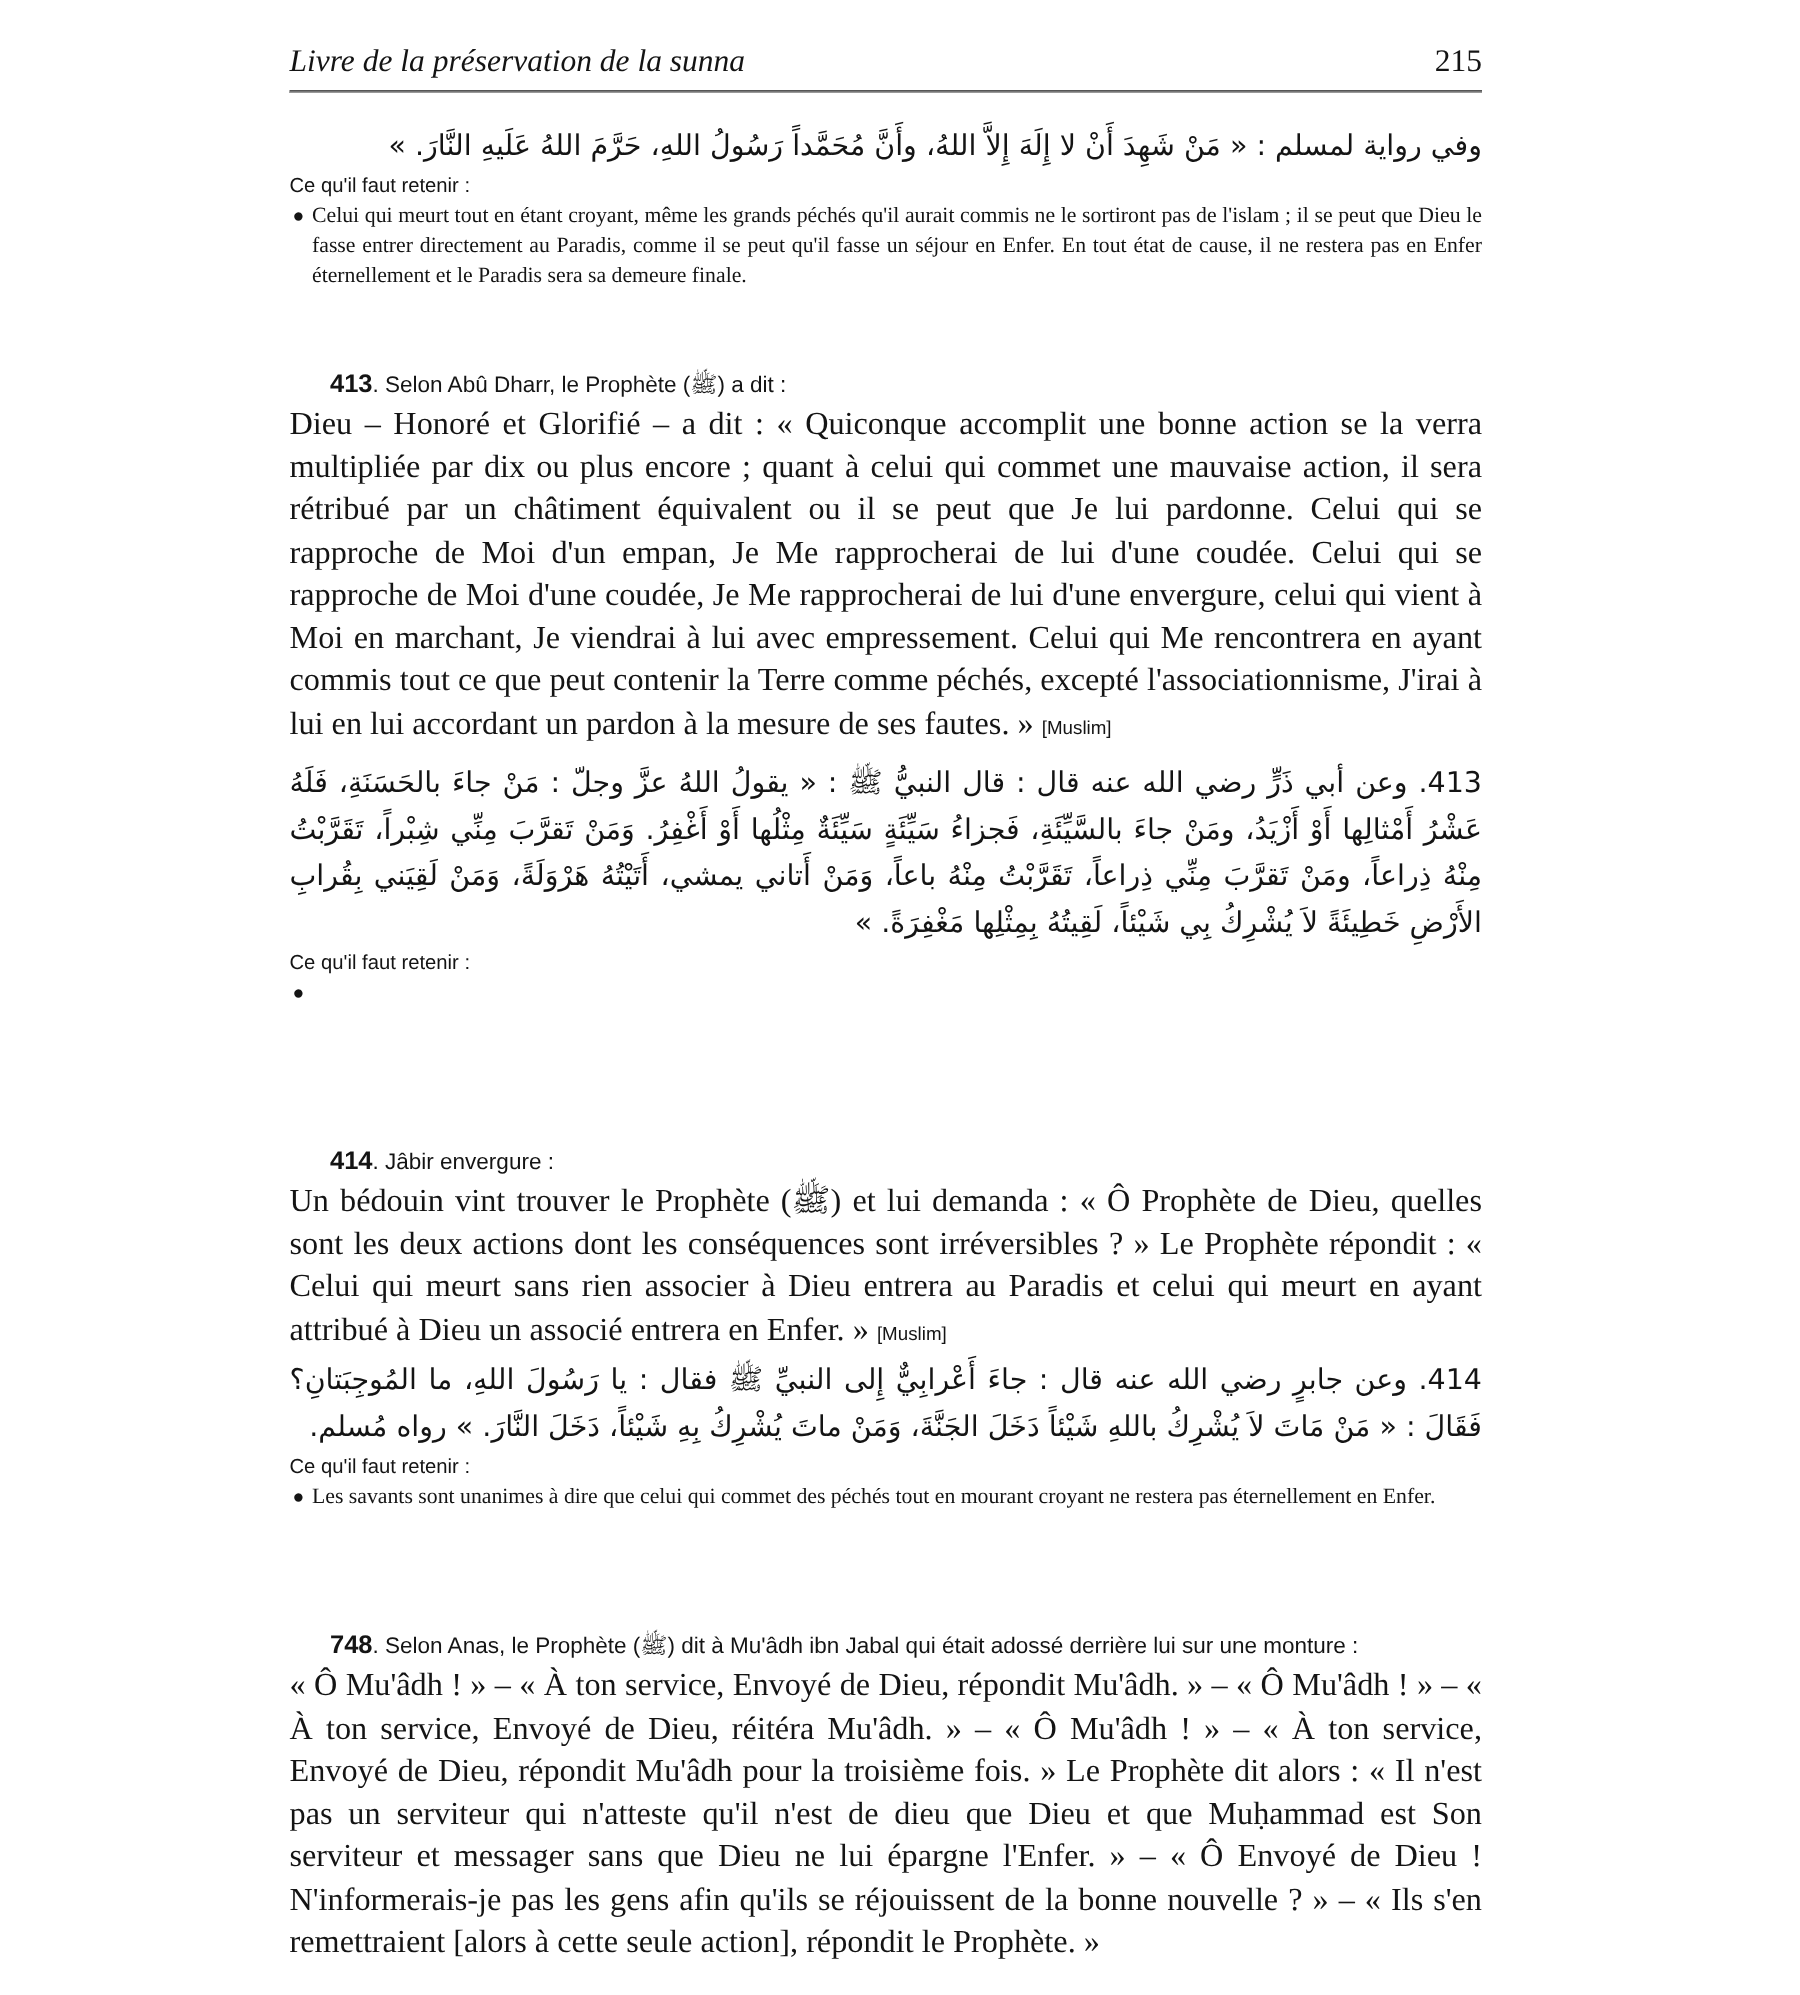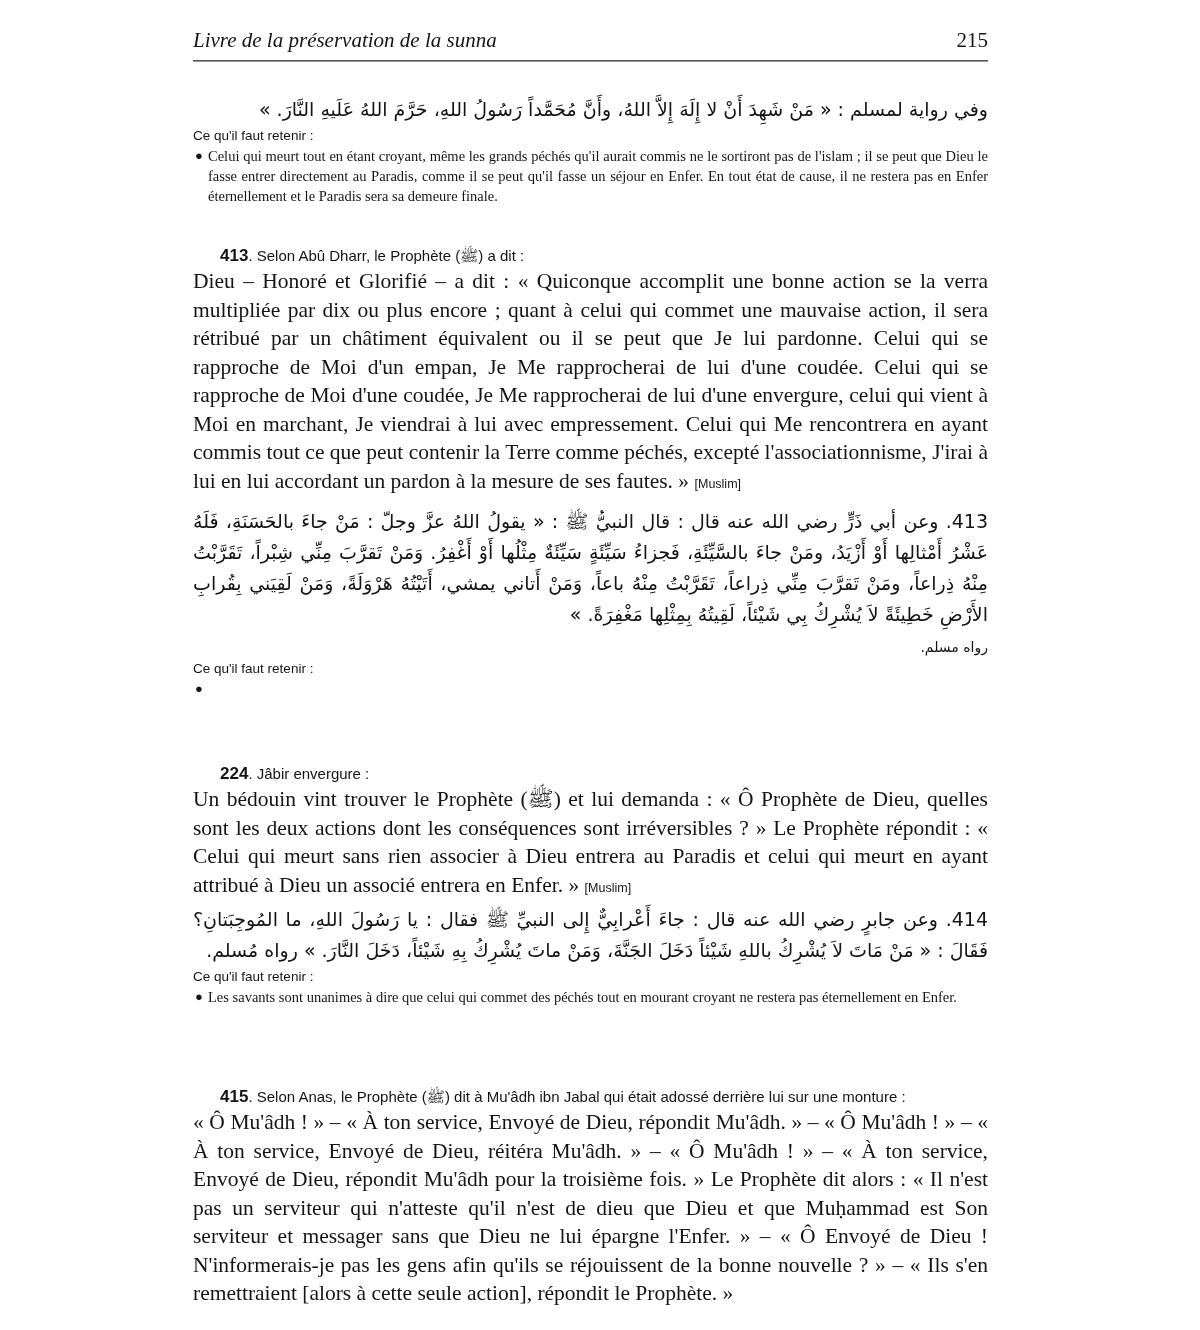--- a/index.html
+++ b/index.html
@@ -32,67 +32,66 @@
 <body>
 
 <div class="page">
 
   <div class="running-head serif">
     <span class="title">Livre de la préservation de la sunna</span>
     <span class="pageno">215</span>
   </div>
   <div class="head-rule"></div>
 
-  <div class="sec" style="top:66px;">
+  <div class="sec" style="top:54px;">
     <div class="arabic right">وفي رواية لمسلم : « مَنْ شَهِدَ أَنْ لا إِلَهَ إِلاَّ اللهُ، وأَنَّ مُحَمَّداً رَسُولُ اللهِ، حَرَّمَ اللهُ عَلَيهِ النَّارَ. »</div>
     <div class="retain-label sans">Ce qu'il faut retenir :</div>
     <ul class="retain-list serif">
       <li class="retain-item">
         <span class="bullet">●</span>
         <span>Celui qui meurt tout en étant croyant, même les grands péchés qu'il aurait commis ne le sortiront pas de l'islam ; il se peut que Dieu le fasse entrer directement au Paradis, comme il se peut qu'il fasse un séjour en Enfer. En tout état de cause, il ne restera pas en Enfer éternellement et le Paradis sera sa demeure finale.</span>
       </li>
     </ul>
   </div>
 
   <div class="sec" style="top:217px;">
     <div class="hadith-head sans">
       <span class="num">413</span><span>. Selon Abû Dharr, le Prophète (ﷺ) a dit :</span>
     </div>
     <div class="body-text serif">
       <span>Dieu – Honoré et Glorifié – a dit : « Quiconque accomplit une bonne action se la verra multipliée par dix ou plus encore ; quant à celui qui commet une mauvaise action, il sera rétribué par un châtiment équivalent ou il se peut que Je lui pardonne. Celui qui se rapproche de Moi d'un empan, Je Me rapprocherai de lui d'une coudée. Celui qui se rapproche de Moi d'une coudée, Je Me rapprocherai de lui d'une envergure, celui qui vient à Moi en marchant, Je viendrai à lui avec empressement. Celui qui Me rencontrera en ayant commis tout ce que peut contenir la Terre comme péchés, excepté l'associationnisme, J'irai à lui en lui accordant un pardon à la mesure de ses fautes. »</span>
       <span class="ref">[Muslim]</span>
     </div>
     <div class="arabic" style="margin-top:8px;">413. وعن أبي ذَرٍّ رضي الله عنه قال : قال النبيُّ ﷺ : « يقولُ اللهُ عزَّ وجلّ : مَنْ جاءَ بالحَسَنَةِ، فَلَهُ عَشْرُ أَمْثالِها أَوْ أَزْيَدُ، ومَنْ جاءَ بالسَّيِّئَةِ، فَجزاءُ سَيِّئَةٍ سَيِّئَةٌ مِثْلُها أَوْ أَغْفِرُ. وَمَنْ تَقرَّبَ مِنِّي شِبْراً، تَقَرَّبْتُ مِنْهُ ذِراعاً، ومَنْ تَقرَّبَ مِنِّي ذِراعاً، تَقَرَّبْتُ مِنْهُ باعاً، وَمَنْ أَتاني يمشي، أَتَيْتُهُ هَرْوَلَةً، وَمَنْ لَقِيَني بِقُرابِ الأَرْضِ خَطِيئَةً لاَ يُشْرِكُ بِي شَيْئاً، لَقِيتُهُ بِمِثْلِها مَغْفِرَةً. »</div>
-    <div class="arabic right" style="font-size:14px; line-height:22px; margin-top:6px;">رواه مسلم.</div>
     <div class="retain-label sans">Ce qu'il faut retenir :</div>
     <ul class="retain-list serif">
       <li class="retain-item">
         <span class="bullet">●</span>
       </li>
     </ul>
   </div>
 
   <div class="sec" style="top:735px;">
     <div class="hadith-head sans">
-      <span class="num">224</span><span>. Jâbir envergure :</span>
+      <span class="num">414</span><span>. Jâbir envergure :</span>
     </div>
     <div class="body-text serif">
       <span>Un bédouin vint trouver le Prophète (ﷺ) et lui demanda : « Ô Prophète de Dieu, quelles sont les deux actions dont les conséquences sont irréversibles ? » Le Prophète répondit : « Celui qui meurt sans rien associer à Dieu entrera au Paradis et celui qui meurt en ayant attribué à Dieu un associé entrera en Enfer. »</span>
       <span class="ref">[Muslim]</span>
     </div>
     <div class="arabic" style="margin-top:2px;">414. وعن جابرٍ رضي الله عنه قال : جاءَ أَعْرابِيٌّ إِلى النبيِّ ﷺ فقال : يا رَسُولَ اللهِ، ما المُوجِبَتانِ؟ فَقَالَ : « مَنْ مَاتَ لاَ يُشْرِكُ باللهِ شَيْئاً دَخَلَ الجَنَّةَ، وَمَنْ ماتَ يُشْرِكُ بِهِ شَيْئاً، دَخَلَ النَّارَ. » رواه مُسلم.</div>
     <div class="retain-label sans">Ce qu'il faut retenir :</div>
     <ul class="retain-list serif">
       <li class="retain-item">
         <span class="bullet">●</span>
         <span>Les savants sont unanimes à dire que celui qui commet des péchés tout en mourant croyant ne restera pas éternellement en Enfer.</span>
       </li>
     </ul>
   </div>
 
   <div class="sec" style="top:1058px;">
     <div class="hadith-head sans">
-      <span class="num">415</span><span>. Selon Anas, le Prophète (ﷺ) dit à Mu'âdh ibn Jabal qui était adossé derrière lui sur une monture :</span>
+      <span class="num">748</span><span>. Selon Anas, le Prophète (ﷺ) dit à Mu'âdh ibn Jabal qui était adossé derrière lui sur une monture :</span>
     </div>
     <div class="body-text serif">« Ô Mu'âdh ! » – « À ton service, Envoyé de Dieu, répondit Mu'âdh. » – « Ô Mu'âdh ! » – « À ton service, Envoyé de Dieu, réitéra Mu'âdh. » – « Ô Mu'âdh ! » – « À ton service, Envoyé de Dieu, répondit Mu'âdh pour la troisième fois. » Le Prophète dit alors : « Il n'est pas un serviteur qui n'atteste qu'il n'est de dieu que Dieu et que Muḥammad est Son serviteur et messager sans que Dieu ne lui épargne l'Enfer. » – « Ô Envoyé de Dieu ! N'informerais-je pas les gens afin qu'ils se réjouissent de la bonne nouvelle ? » – « Ils s'en remettraient [alors à cette seule action], répondit le Prophète. »</div>
   </div>
 
 </div>
 
 </body></html>

